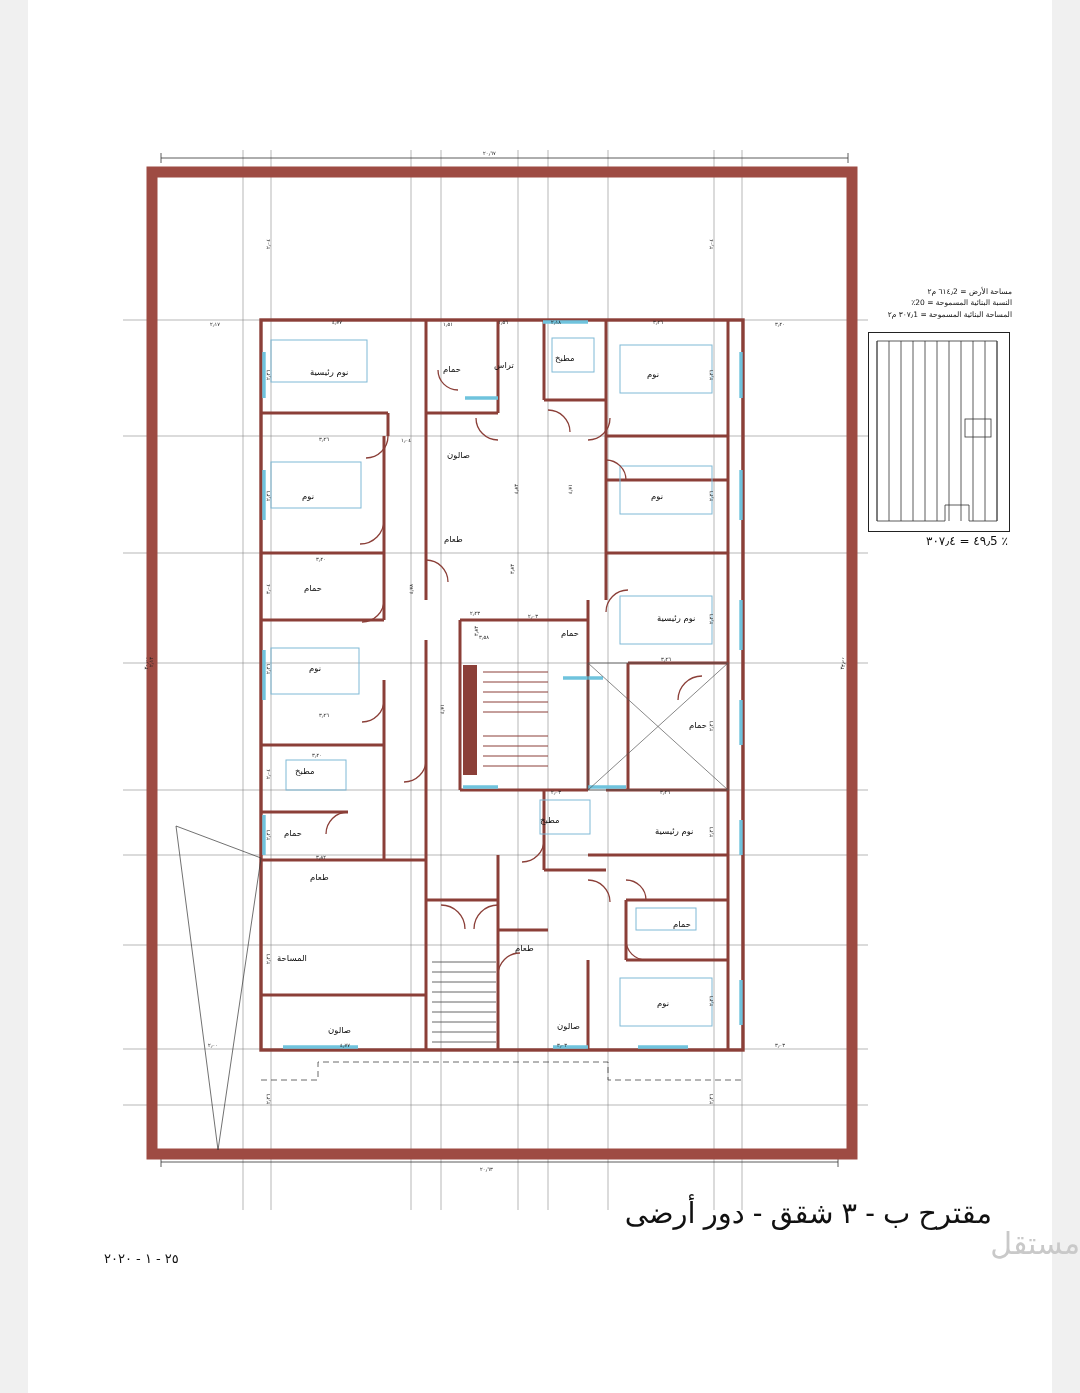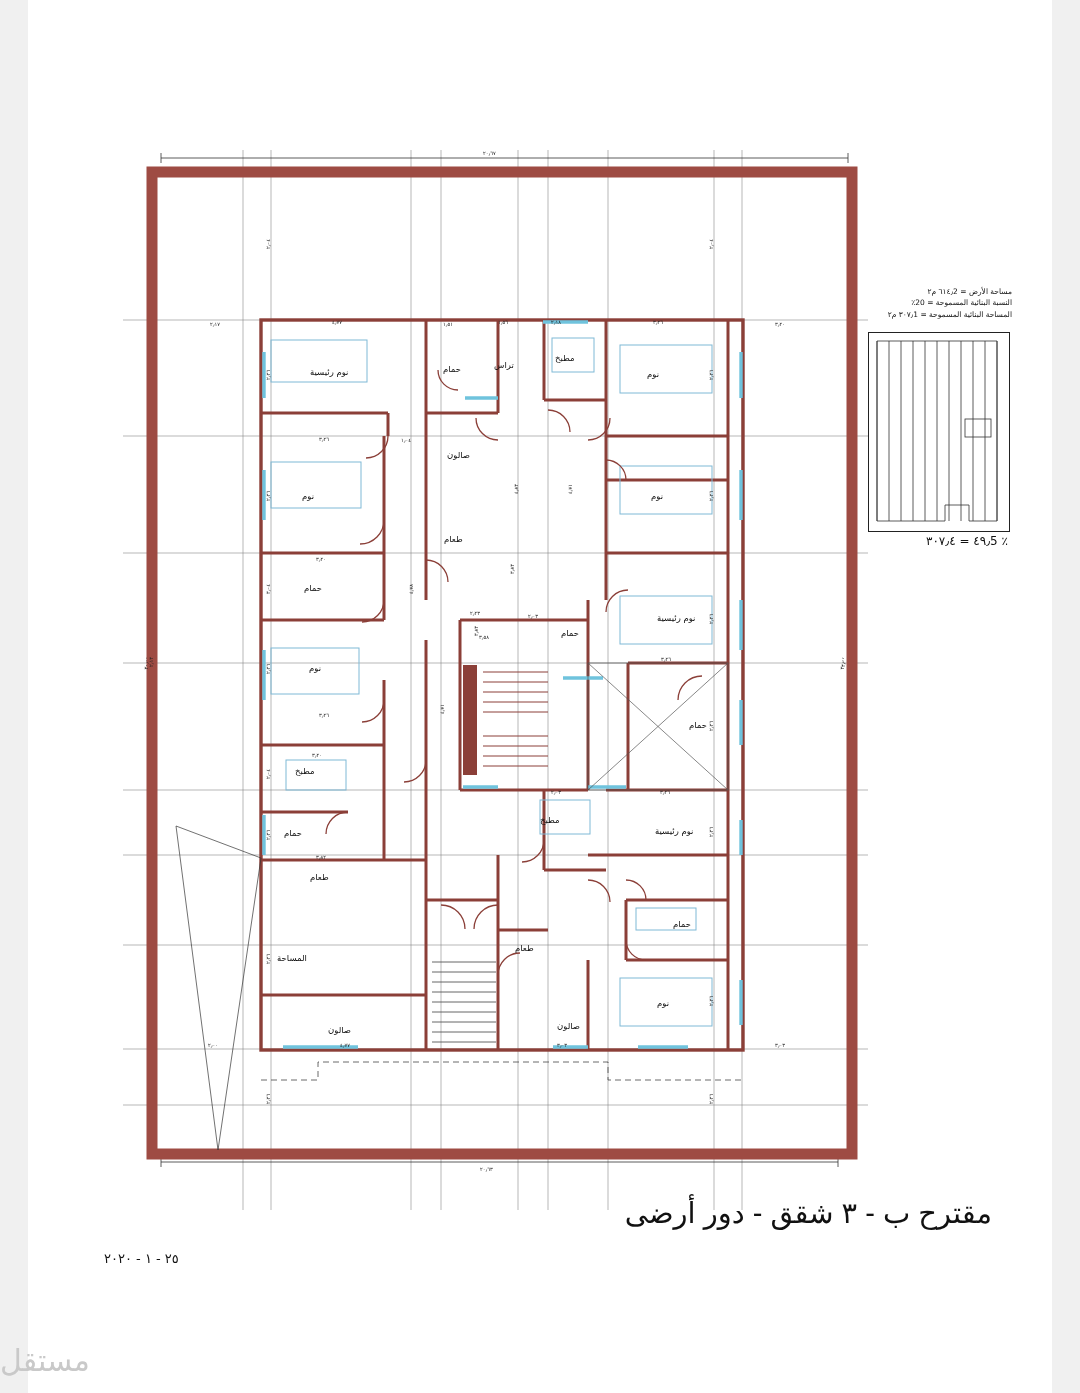--- a/index.html
+++ b/index.html
@@ -40,21 +40,21 @@
     font-size:7.5px;line-height:1.5;color:#111;
   }
   .keybox{
     position:absolute;right:42px;top:332px;width:140px;height:198px;
     border:1px solid #222;background:#fff;
   }
   .keyratio{
     position:absolute;right:44px;top:534px;font-size:12px;color:#111;direction:rtl;
   }
   .watermark{
-    position:absolute;left:0;top:1343px;width:1080px;text-align:left;
+    position:absolute;left:0;top:1226px;width:1080px;text-align:right;
     color:#c9c9c9;
   }
   .wm-ar{font-size:30px;letter-spacing:2px;direction:rtl;}
   .wm-en{font-size:16px;letter-spacing:1px;margin-top:2px;}
   .sidebar-l{position:absolute;left:0;top:0;width:28px;height:1393px;background:#f0f0f0;}
   .sidebar-r{position:absolute;left:1052px;top:0;width:28px;height:1393px;background:#f0f0f0;}
 </style>
 </head>
 <body>
 

